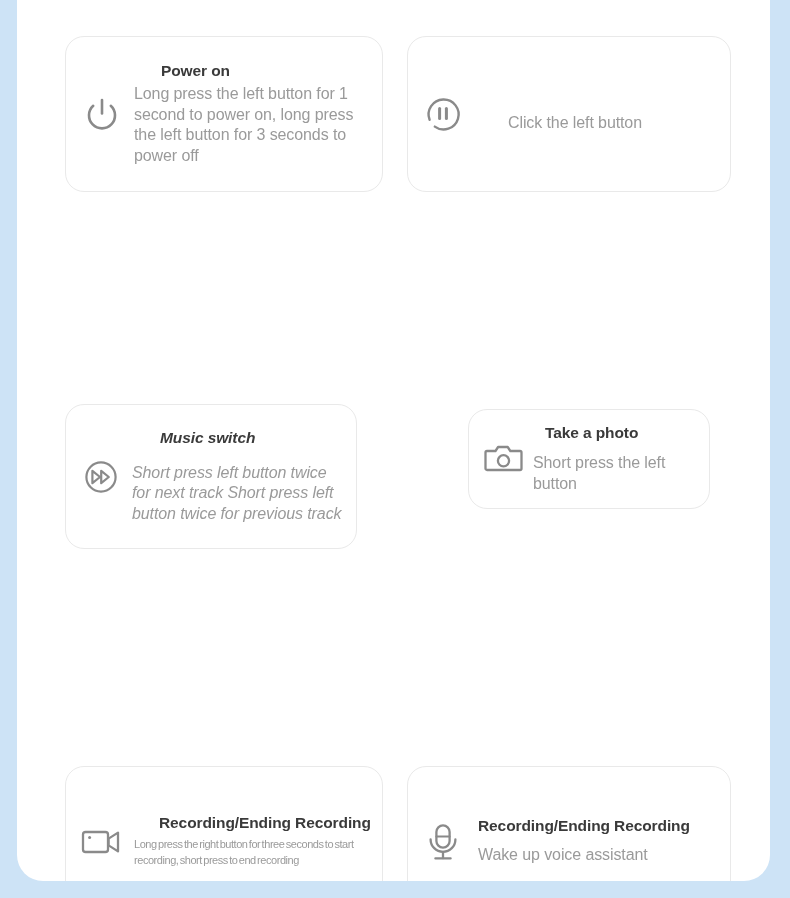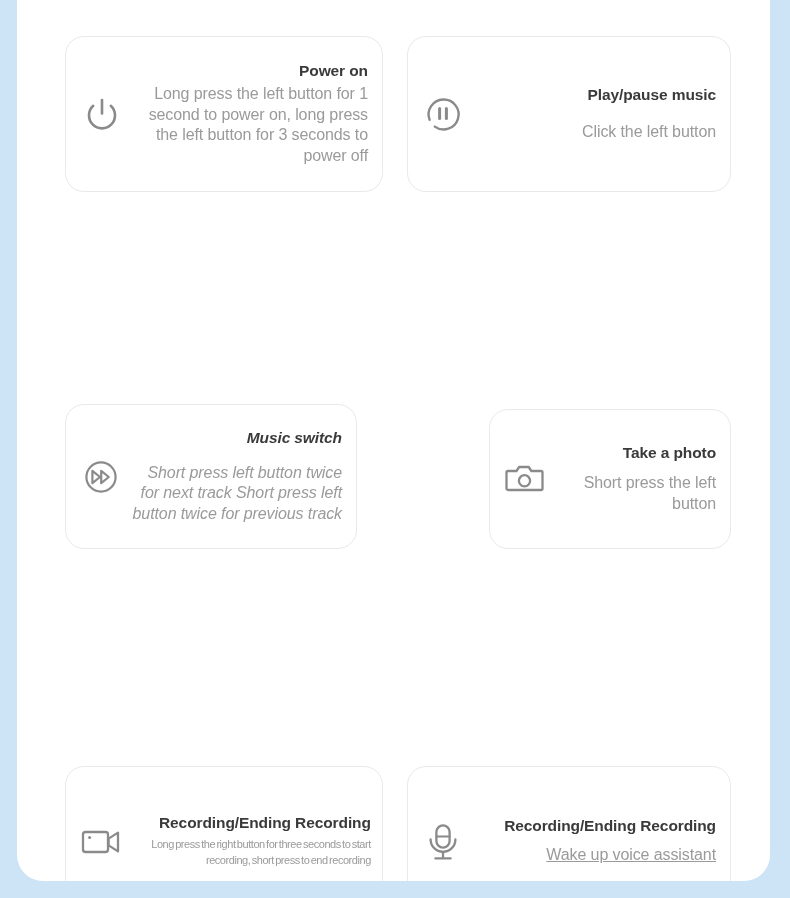--- a/index.html
+++ b/index.html
@@ -28,21 +28,20 @@
   .panel {
     position: absolute;
     left: 17px;
     top: 0;
     width: 753px;
     height: 881px;
     background: #ffffff;
     border-bottom-left-radius: 26px;
     border-bottom-right-radius: 26px;
     overflow: hidden;
-    text-align: right;
   }
 
   .cards-area {
     position: absolute;
     left: 48px;
     top: 36px;
     width: 666px;
   }
 
   .row {
@@ -94,21 +93,21 @@
     letter-spacing: -0.1px;
     margin-top: 7px;
   }
 
   
   #card-power      { left: 0px;   top: 0px;   width: 318px; height: 156px; }
   #card-playpause  { left: 342px; top: 0px;   width: 324px; height: 156px; }
 
   
   #card-musicswitch{ left: 0px;   top: 184px; width: 292px; height: 145px; font-style: italic; }
-  #card-photo      { left: 424px; top: 189px; width: 242px; height: 140px; }
+  #card-photo      { left: 403px; top: 189px; width: 242px; height: 100px; }
 
   
   #card-recording  { left: 0px;   top: 365px; width: 318px; height: 151px; }
   #card-mic        { left: 342px; top: 365px; width: 324px; height: 151px; }
 
   
   #card-power .card-title   { margin-left: 27px; }
   #card-power .card-desc    { margin-top: 5px; }
 
   #card-playpause .texts    { padding-left: 16px; }
@@ -125,21 +124,21 @@
   #card-recording .card-title { margin-left: 25px; }
   #card-recording .card-desc  {
       margin-top: 5px;
       font-size: 11px;
       letter-spacing: -0.45px;
       line-height: 1.42;
       word-spacing: -1.3px;
   }
 
   #card-mic .texts          { padding-left: 14px; }
-  #card-mic .card-desc      { margin-top: 10px; text-decoration: underline; }
+  #card-mic .card-desc      { margin-top: 10px; }
 
   svg { display: block; }
 </style>
 </head>
 <body>
 
 <div class="page-backdrop"></div>
 
 <div class="panel">
   <div class="cards-area">
@@ -164,21 +163,20 @@
       <div class="card" id="card-playpause">
         <div class="card-inner">
           <span class="icon-wrap">
             <svg width="42" height="42" viewBox="0 0 42 42" fill="none" stroke="#8a8a8a" stroke-width="2.4" stroke-linecap="round">
               <path d="M7.6 26.8 A15 15 0 1 1 12.8 33.6"></path>
               <line x1="17.6" y1="15.4" x2="17.6" y2="25.4" stroke-width="3"></line>
               <line x1="24.4" y1="15.4" x2="24.4" y2="25.4" stroke-width="3"></line>
             </svg>
           </span>
           <div class="texts">
-            <div class="card-title">Play/pause music</div>
             <div class="card-desc">Click the left button</div>
           </div>
         </div>
       </div>
 
     </div>
 
     <div class="row" style="height:181px;">
 
       <div class="card" id="card-musicswitch">

